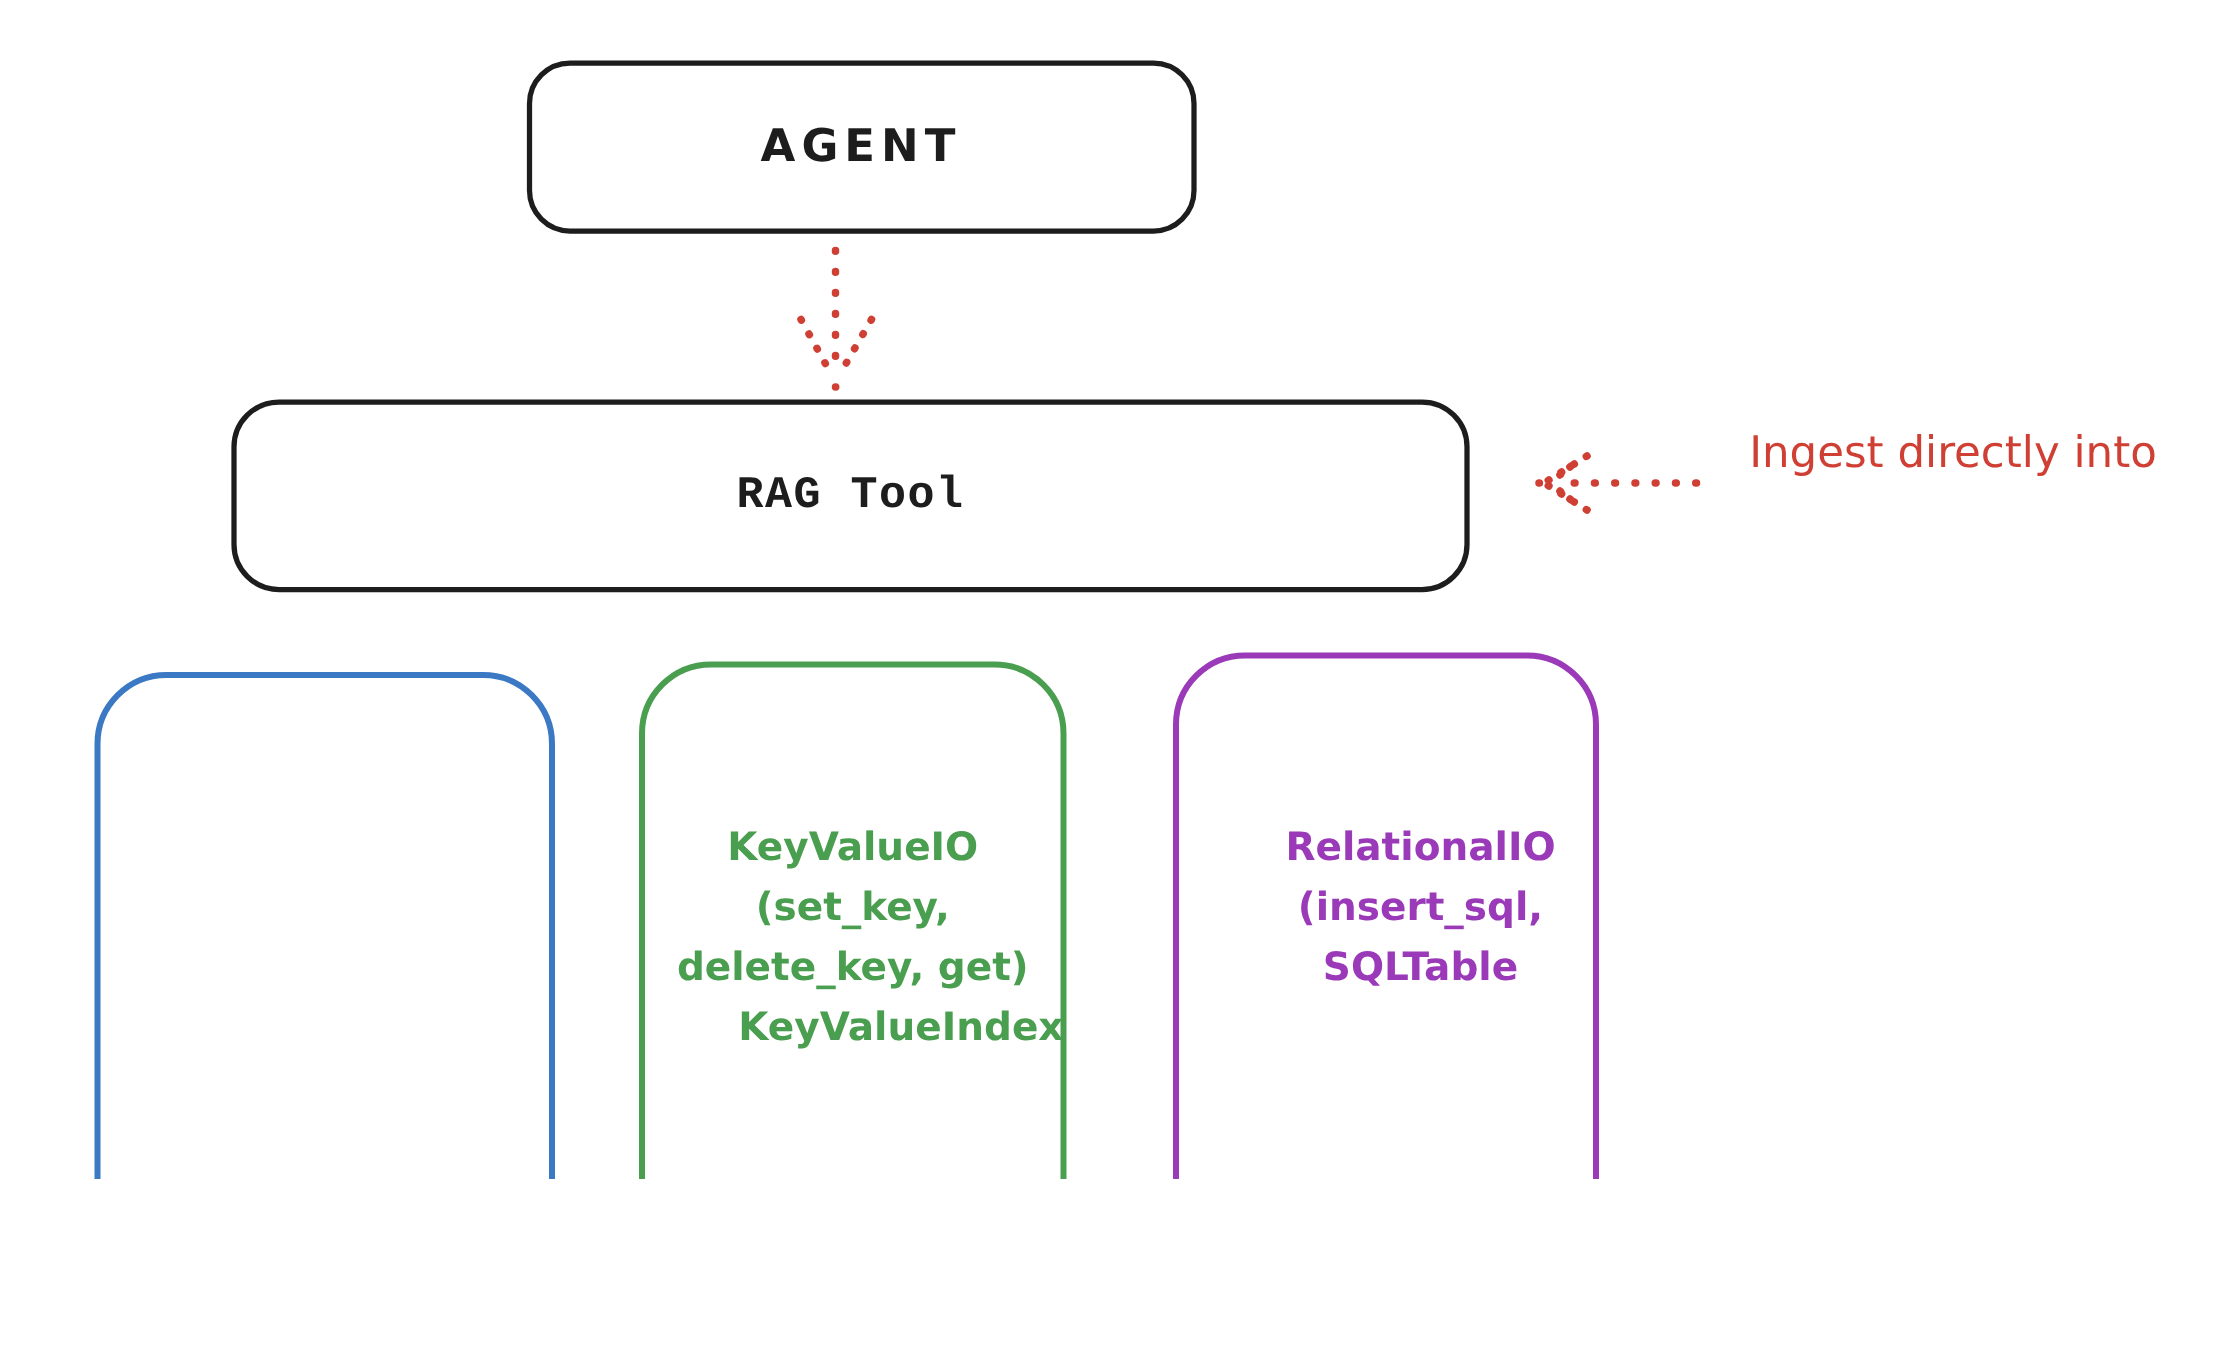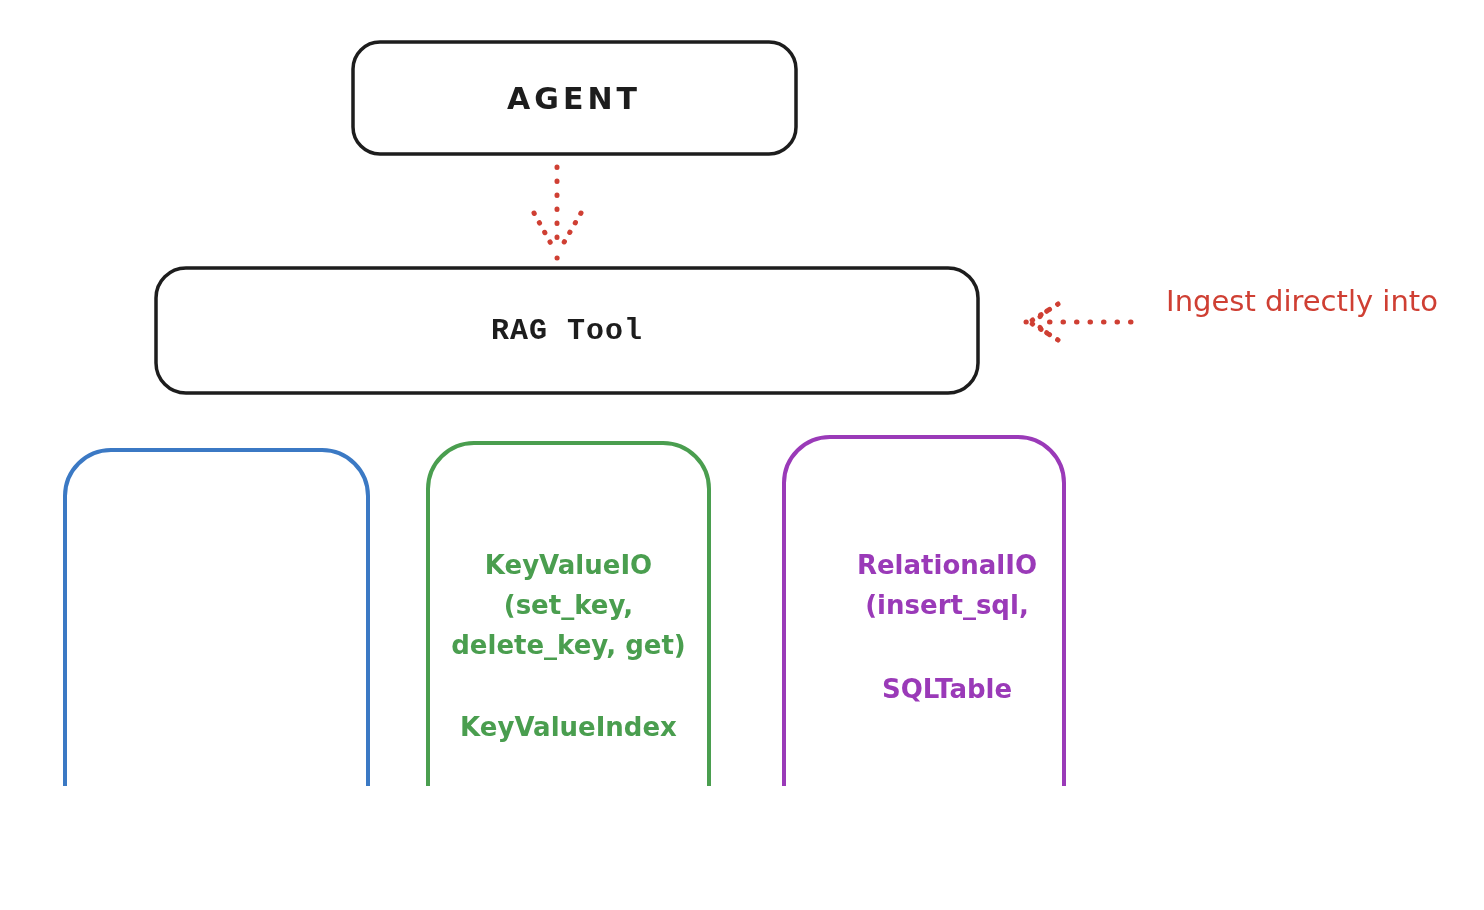--- a/index.html
+++ b/index.html
@@ -43,22 +43,22 @@
     text-align:center;
     font-size:26px;line-height:40px;
     font-weight:600;
     white-space:nowrap;
   }
   .iotext.vector{left:65px;top:540px;width:303px;color:var(--blue);}
   .iotext.keyvalue{left:428px;top:545px;width:281px;color:var(--green);}
   .iotext.relational{left:807px;top:545px;width:280px;color:var(--purple);text-align:center;}
   .iotext .index-name{display:block;}
   .iotext.vector .index-name{margin-top:38px;}
-  .iotext.keyvalue .index-name{margin-top:42px;}
-  .iotext.relational .index-name{margin-top:44px;}
+  .iotext.keyvalue .index-name{text-align:right;}
+  .iotext.relational .index-name{}
 </style>
 </head>
 <body>
 
 <div class="canvas">
 
   <svg class="shapes" viewBox="0 0 1484 910">
 
     <rect x="353" y="42" width="443" height="112" rx="27" fill="none" stroke-width="3.5" class="stroke-ink"></rect>
 

